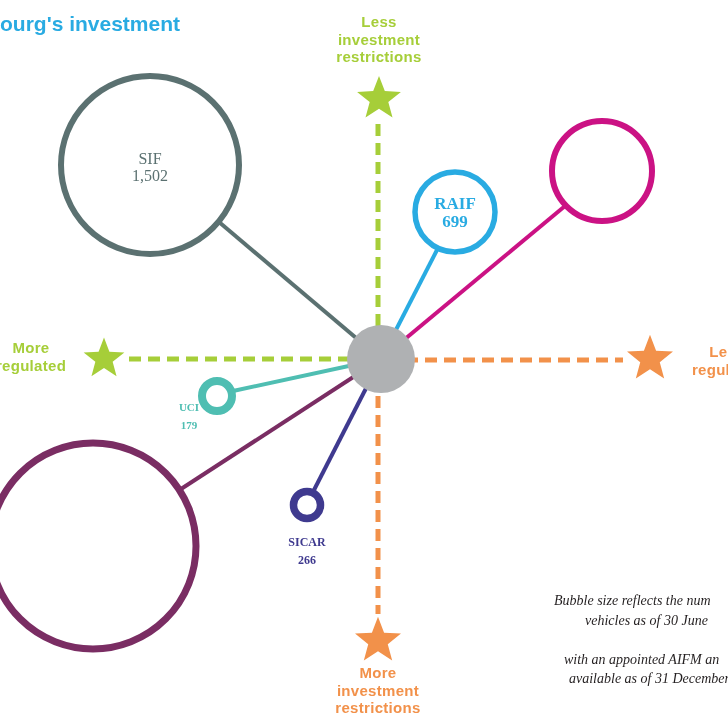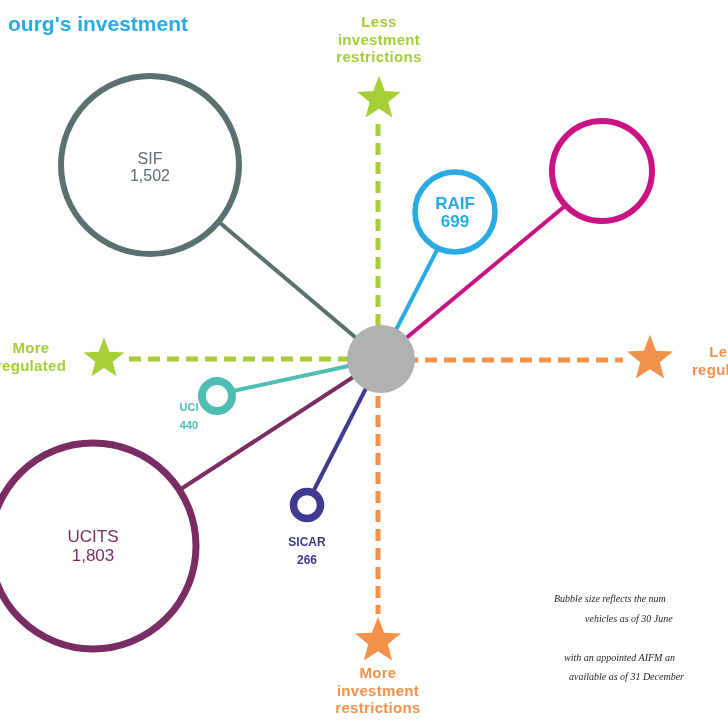--- a/index.html
+++ b/index.html
@@ -6,47 +6,46 @@
   .canvas {
     position:relative; width:728px; height:728px; overflow:hidden;
     background:#ffffff; font-family:"Liberation Sans", sans-serif;
   }
   svg.layer { position:absolute; left:0; top:0; }
 
   .title {
     position:absolute; left:0; top:12px;
     color:#29ABE2; font-weight:bold; font-size:21px; line-height:23px;
     white-space:nowrap;
-    margin-left:8px;
   }
 
   .axis-label {
     position:absolute; text-align:center; font-weight:bold;
     font-size:15px; line-height:17.5px; letter-spacing:0.3px;
   }
   .axis-green  { color:#A6CE39; }
   .axis-orange { color:#F2914A; }
   .axis-top    { left:309px; top:13px;  width:140px; }
   .axis-left   { left:-39px; top:339px; width:140px; }
   .axis-right  { left:657px; top:343px; width:140px; }
   .axis-bottom { left:308px; top:664px; width:140px; }
 
-  .lbl { position:absolute; text-align:center; }
+  .lbl { position:absolute; text-align:center;font-family:Liberation Serif, serif; }
   .sif-label   { left:90px;  top:150px; width:120px; color:#5B7171; font-size:16px; line-height:17px; }
   .raif-label  { left:405px; top:195px; width:100px; color:#29ABE2; font-size:17px; line-height:17.5px; font-weight:bold; }
   .scs-label   { left:539px; top:156px; width:130px; color:#CB1284; font-size:16px; line-height:19px; font-weight:bold; }
   .uci-label   { left:149px; top:399px; width:80px;  color:#4FBEB2; font-size:11px; line-height:17.5px; font-weight:bold; }
   .ucits-label { left:23px;  top:527px; width:140px; color:#7A2D63; font-size:17px; line-height:19px; }
   .sicar-label { left:257px; top:534px; width:100px; color:#3F3A8F; font-size:12px; line-height:17.5px; font-weight:bold; }
   .lbl span { display:block; }
 
   .fn {
     position:absolute; white-space:nowrap;
     font-family:"Liberation Serif", serif; font-style:italic;
-    font-size:10px; color:#231F20;
+    font-size:14px; color:#231F20;
   }
   .fn1 { left:554px; top:593px; }
   .fn2 { left:585px; top:613px; }
   .fn3 { left:518px; top:632px; }
   .fn4 { left:564px; top:652px; }
   .fn5 { left:557px; top:671px;margin-left:12px; }
 </style>
 </head>
 <body>
 
@@ -107,25 +106,21 @@
   <div class="lbl sif-label">
     <span>SIF</span>
     <span>1,502</span>
   </div>
   <div class="lbl raif-label">
     <span>RAIF</span>
     <span>699</span>
   </div>
   <div class="lbl uci-label">
     <span>UCI</span>
-    <span>440</span>
-  </div>
-  <div class="lbl ucits-label">
-    <span>UCITS</span>
-    <span>1,803</span>
+    <span>179</span>
   </div>
   <div class="lbl sicar-label">
     <span>SICAR</span>
     <span>266</span>
   </div>
 
   <div class="fn fn1">Bubble size reflects the num</div>
   <div class="fn fn2">vehicles as of 30 June</div>
   <div class="fn fn4">with an appointed AIFM an</div>
   <div class="fn fn5">available as of 31 December</div>

